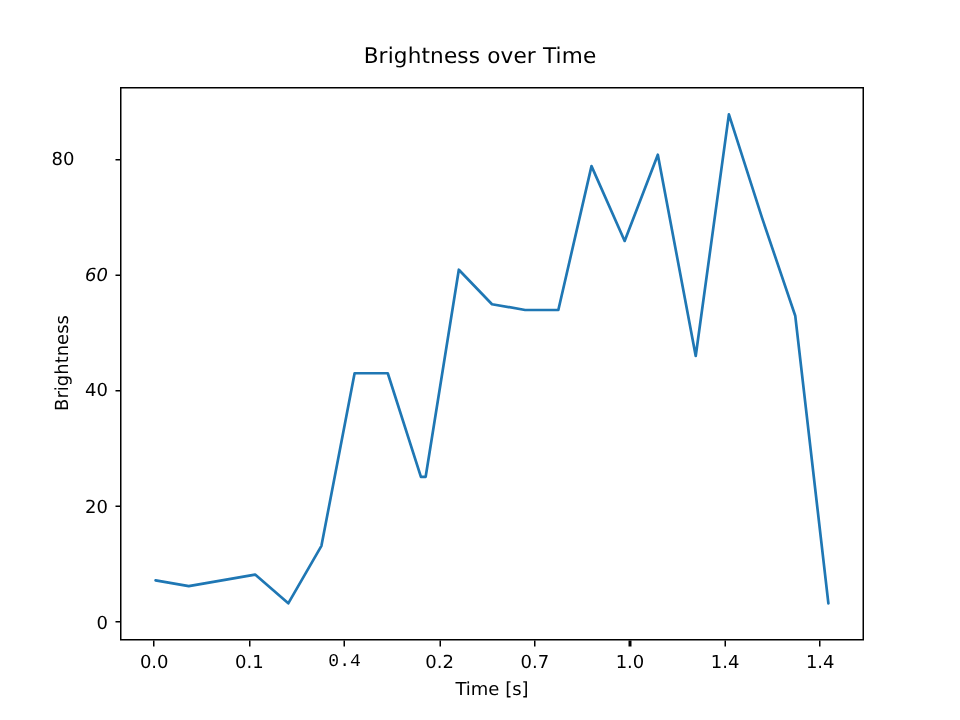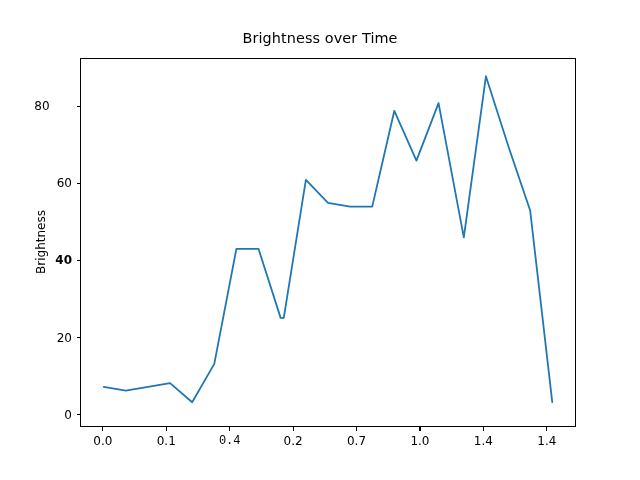--- a/index.html
+++ b/index.html
@@ -107,35 +107,36 @@
 <body>
 
 <div id="figure">
 
   <div id="chart-title">Brightness over Time</div>
 
   <div id="ylabel-wrap">
     <div id="ylabel">Brightness</div>
   </div>
 
+  <div id="xlabel">Time [s]</div>
 
   <div id="plot-area">
     <svg id="data-svg" viewBox="0 0 496 369" preserveAspectRatio="none">
       <polyline id="data-line" fill="none" stroke="#1f77b4" stroke-width="1.8" stroke-linejoin="round" stroke-linecap="round" points="22.83,329.67 45.03,333.53 67.23,329.67 89.43,325.82 111.63,345.09 133.83,306.54 156.03,190.86 178.23,190.86 200.43,260.27 203.60,260.27 225.80,121.46 248.00,144.59 270.20,148.45 292.40,148.45 314.60,52.05 336.80,102.18 359.00,44.34 384.37,179.29 406.57,17.35 428.77,86.76 450.97,152.30 473.17,345.09"></polyline>
     </svg>
   </div>
 
 <div class="tick-mark ytick-mark" style="left: 76.5px; top: 414.111px;"></div>
     <div class="tick-label ytick-label" style="right: 568px; top: 414.661px; width: 60px;">0</div>
     <div class="tick-mark ytick-mark" style="left: 76.5px; top: 336.995px;"></div>
     <div class="tick-label ytick-label" style="right: 568px; top: 337.545px; width: 60px;">20</div>
     <div class="tick-mark ytick-mark" style="left: 76.5px; top: 259.879px;"></div>
-    <div class="tick-label ytick-label" style="right: 568px; top: 260.429px; width: 60px; font-weight: bold;">40</div>
+    <div class="tick-label ytick-label" style="right: 568px; top: 260.429px; width: 60px;">40</div>
     <div class="tick-mark ytick-mark" style="left: 76.5px; top: 182.763px;"></div>
-    <div class="tick-label ytick-label" style="right: 568px; top: 183.313px; width: 60px;">60</div>
+    <div class="tick-label ytick-label" style="right: 568px; top: 183.313px; width: 60px; font-style: italic;">60</div>
     <div class="tick-mark ytick-mark" style="left: 76.5px; top: 105.647px;"></div>
     <div class="tick-label ytick-label" style="right: 568px; top: 106.197px; width: 60px; text-align: center;">80</div>
     <div class="tick-mark xtick-mark" style="left: 102.284px; top: 427px;"></div>
     <div class="tick-label xtick-label" style="left: 102.834px; top: 434px;">0.0</div>
     <div class="tick-mark xtick-mark" style="left: 165.711px; top: 427px;"></div>
     <div class="tick-label xtick-label" style="left: 166.261px; top: 434px;">0.1</div>
     <div class="tick-mark xtick-mark" style="left: 229.138px; top: 427px;"></div>
     <div class="tick-label xtick-label" style="left: 229.688px; top: 434px; font-family: Liberation Mono, monospace;">0.4</div>
     <div class="tick-mark xtick-mark" style="left: 292.565px; top: 427px;"></div>
     <div class="tick-label xtick-label" style="left: 293.115px; top: 434px;">0.2</div>

